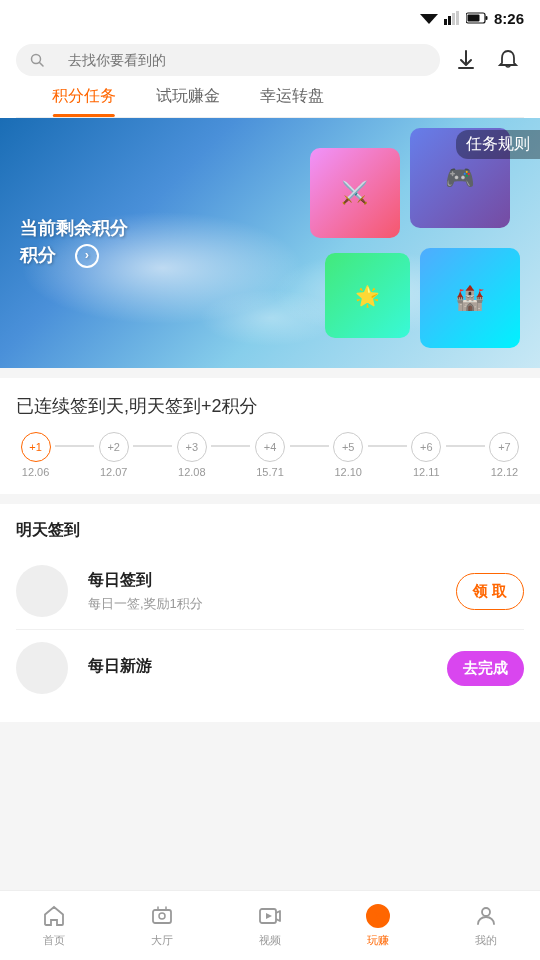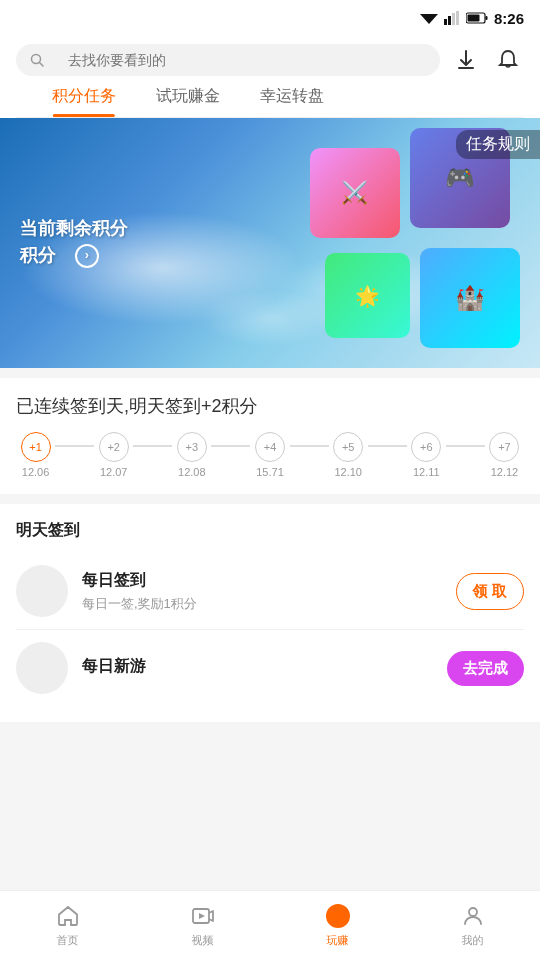--- a/index.html
+++ b/index.html
@@ -239,21 +239,21 @@
     .tasks-section {
       background: #fff;
       margin-top: 10px;
       padding: 16px;
     }
     .task-item {
       display: flex;
       align-items: center;
       padding: 12px 0;
       border-bottom: 1px solid #f0f0f0;
-      gap: 14px;
+      gap: 20px;
       justify-content: center;
     }
     .task-item:last-child {
       border-bottom: none;
     }
     .task-icon {
       width: 52px;
       height: 52px;
       border-radius: 50%;
       background: #eee;
@@ -539,20 +539,30 @@
 
   <div class="nav-item">
     <div class="nav-icon">
       <svg width="24" height="24" viewBox="0 0 24 24">
         <path d="M3 10.5L12 3L21 10.5V20C21 20.55 20.55 21 20 21H15V16H9V21H4C3.45 21 3 20.55 3 20V10.5Z" fill="none" stroke="#999" stroke-width="1.8"></path>
       </svg>
     </div>
     <span class="nav-label">首页</span>
   </div>
 
+  <div class="nav-item">
+    <div class="nav-icon">
+      <svg width="24" height="24" viewBox="0 0 24 24">
+        <rect x="3" y="6" width="18" height="13" rx="2" fill="none" stroke="#999" stroke-width="1.8"></rect>
+        <circle cx="12" cy="12" r="3" fill="none" stroke="#999" stroke-width="1.5"></circle>
+        <path d="M8 3 L8 6 M16 3 L16 6" stroke="#999" stroke-width="1.5" stroke-linecap="round"></path>
+      </svg>
+    </div>
+    <span class="nav-label">大厅</span>
+  </div>
 
   <div class="nav-item">
     <div class="nav-icon">
       <svg width="24" height="24" viewBox="0 0 24 24">
         <rect x="2" y="5" width="16" height="14" rx="2" fill="none" stroke="#999" stroke-width="1.8"></rect>
         <path d="M18 9L22 7V17L18 15" fill="none" stroke="#999" stroke-width="1.8" stroke-linejoin="round"></path>
         <path d="M8 9L14 12L8 15Z" fill="#999"></path>
       </svg>
     </div>
     <span class="nav-label">视频</span>

